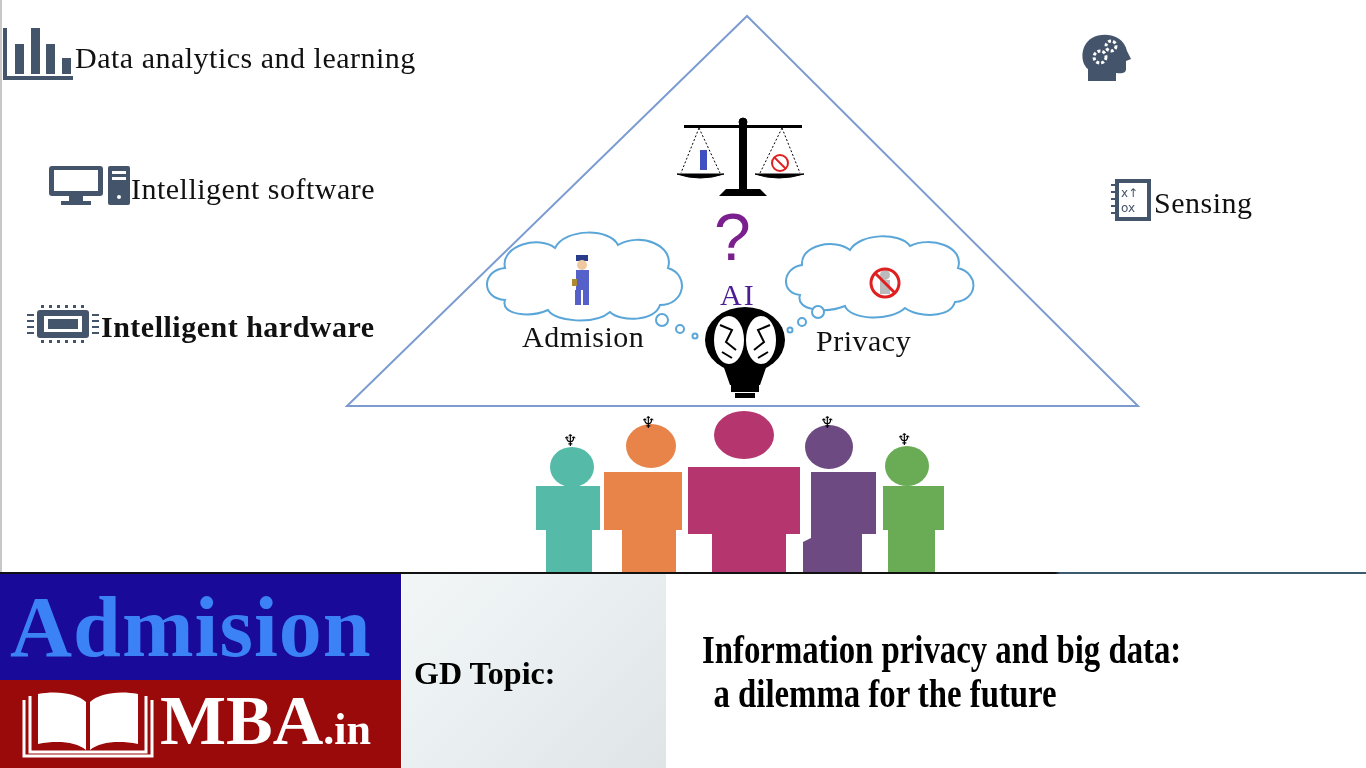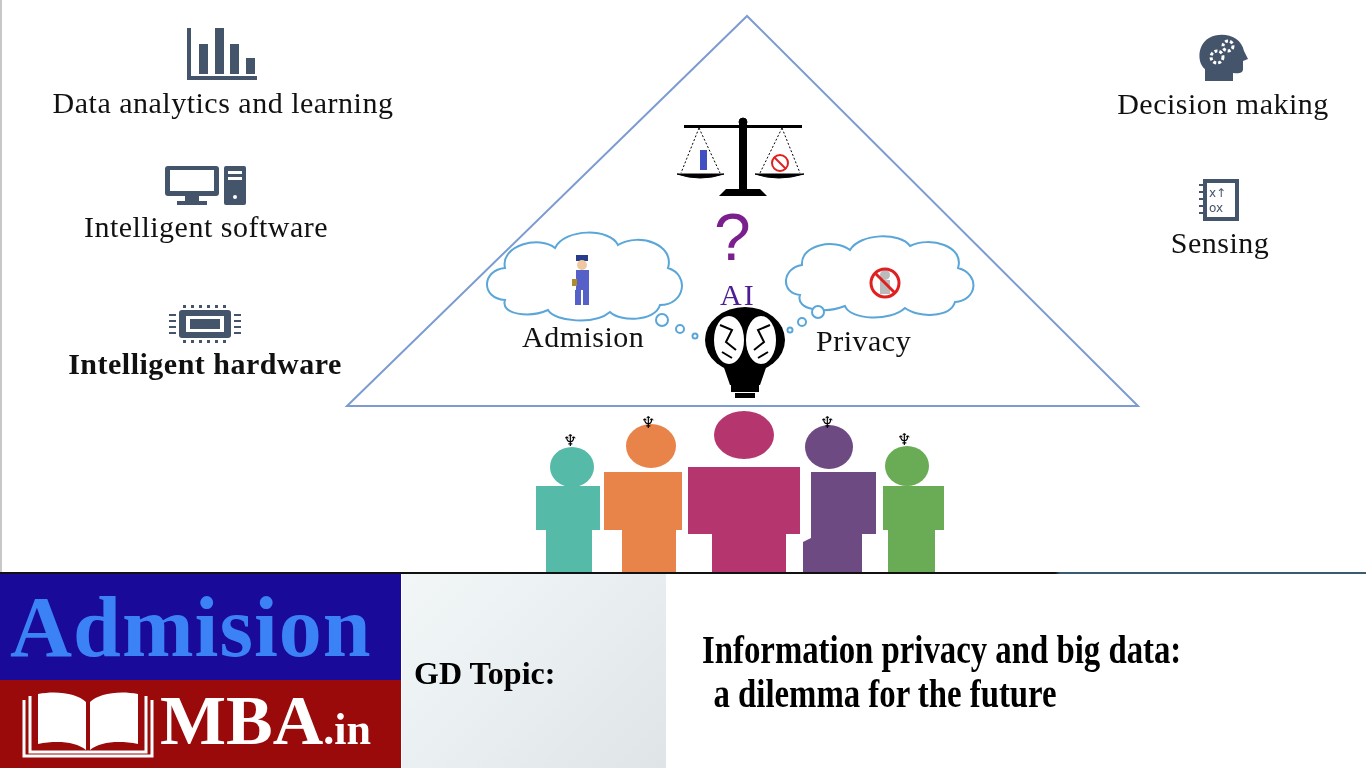--- a/index.html
+++ b/index.html
@@ -3,21 +3,21 @@
 <meta charset="utf-8">
 <style>
   html, body { margin: 0; padding: 0; }
   body {
     width: 1366px; height: 768px; overflow: hidden; position: relative;
     background: #ffffff;
     font-family: "Liberation Serif", "DejaVu Serif", serif;
   }
   .left-edge { position: absolute; left: 0; top: 0; width: 2px; height: 572px; background: #c8c8c8; }
   .diagram { position: absolute; left: 0; top: 0; width: 1366px; height: 572px; }
-  .feature { position: absolute; display: flex; flex-direction: column; align-items: center; }
+  .feature { position: absolute; display: flex; align-items: center; }
   .feature .label { font-size: 30px; color: #111; letter-spacing: 0.5px; white-space: nowrap; line-height: 1; margin-top: 6px; }
   .feature svg { display: block; }
   .tri-svg { position: absolute; left: 0; top: 0; }
   .center-label { position: absolute; font-size: 30px; color: #111; letter-spacing: 0.5px; line-height: 1; }
   .qmark { position: absolute; left: 714px; top: 204px; font-family: "Liberation Sans", sans-serif; font-size: 66px; color: #7b1f8e; line-height: 1; }
   .ai-label { position: absolute; left: 720px; top: 280px; font-size: 30px; color: #4c1d95; line-height: 1; letter-spacing: 2px; }
   .band-line { position: absolute; left: 0; top: 572px; height: 2px; width: 1366px; background: linear-gradient(to right, #111 0, #111 1055px, #3a5a70 1060px, #3a5a70 1366px); }
   .logo { position: absolute; left: 0; top: 574px; width: 401px; height: 194px; }
   .logo-top { position: absolute; left: 0; top: 0; width: 401px; height: 106px; background: #1a0a9a; }
   .logo-bottom { position: absolute; left: 0; top: 106px; width: 401px; height: 88px; background: #9b0a0a; }
@@ -135,21 +135,21 @@
       <rect x="0" y="0" width="4" height="52" fill="#44546a"></rect>
       <rect x="0" y="48" width="70" height="4" fill="#44546a"></rect>
       <rect x="12" y="16" width="9" height="30" fill="#44546a"></rect>
       <rect x="28" y="0" width="9" height="46" fill="#44546a"></rect>
       <rect x="43" y="16" width="9" height="30" fill="#44546a"></rect>
       <rect x="59" y="30" width="9" height="16" fill="#44546a"></rect>
     </svg>
     <div class="label">Data analytics and learning</div>
   </div>
 
-  <div class="feature" style="left:26px; top:166px; width:360px;">
+  <div class="feature" style="left:32px; top:166px; width:360px;justify-content:center;">
     <svg width="82" height="40" viewBox="0 0 82 40">
       <rect x="0" y="0" width="54" height="30" rx="3" fill="#44546a"></rect>
       <rect x="5" y="4" width="44" height="21" fill="#fff"></rect>
       <rect x="20" y="30" width="14" height="5" fill="#44546a"></rect>
       <rect x="12" y="35" width="30" height="4" fill="#44546a"></rect>
       <rect x="59" y="0" width="22" height="39" rx="2" fill="#44546a"></rect>
       <rect x="63" y="5" width="14" height="3" fill="#fff"></rect>
       <rect x="63" y="11" width="14" height="3" fill="#fff"></rect>
       <circle cx="70" cy="31" r="2" fill="#fff"></circle>
     </svg>
@@ -186,21 +186,20 @@
     </svg>
     <div class="label">Intelligent hardware</div>
   </div>
 
   <div class="feature" style="left:1080px; top:33px; width:286px;">
     <svg width="52" height="50" viewBox="0 0 52 50">
       <path d="M8,48 L8,36 C0,30 0,12 12,5 C24,-2 44,2 47,18 L51,26 L46,28 L46,36 C46,40 42,41 36,40 L36,48 Z" fill="#44546a"></path>
       <circle cx="20" cy="24" r="6" fill="none" stroke="#fff" stroke-width="3" stroke-dasharray="3,2"></circle>
       <circle cx="31" cy="13" r="5" fill="none" stroke="#fff" stroke-width="3" stroke-dasharray="3,2"></circle>
     </svg>
-    <div class="label">Decision making</div>
   </div>
 
   <div class="feature" style="left:1110px; top:178px; width:220px;">
     <svg width="44" height="44" viewBox="0 0 44 44">
       <rect x="5" y="1" width="36" height="42" fill="#44546a"></rect>
       <rect x="9" y="5" width="28" height="34" fill="#fff"></rect>
       <g fill="#44546a">
           <rect x="1" y="6" width="6" height="2"></rect>
           <rect x="1" y="13" width="6" height="2"></rect>
           <rect x="1" y="20" width="6" height="2"></rect>

